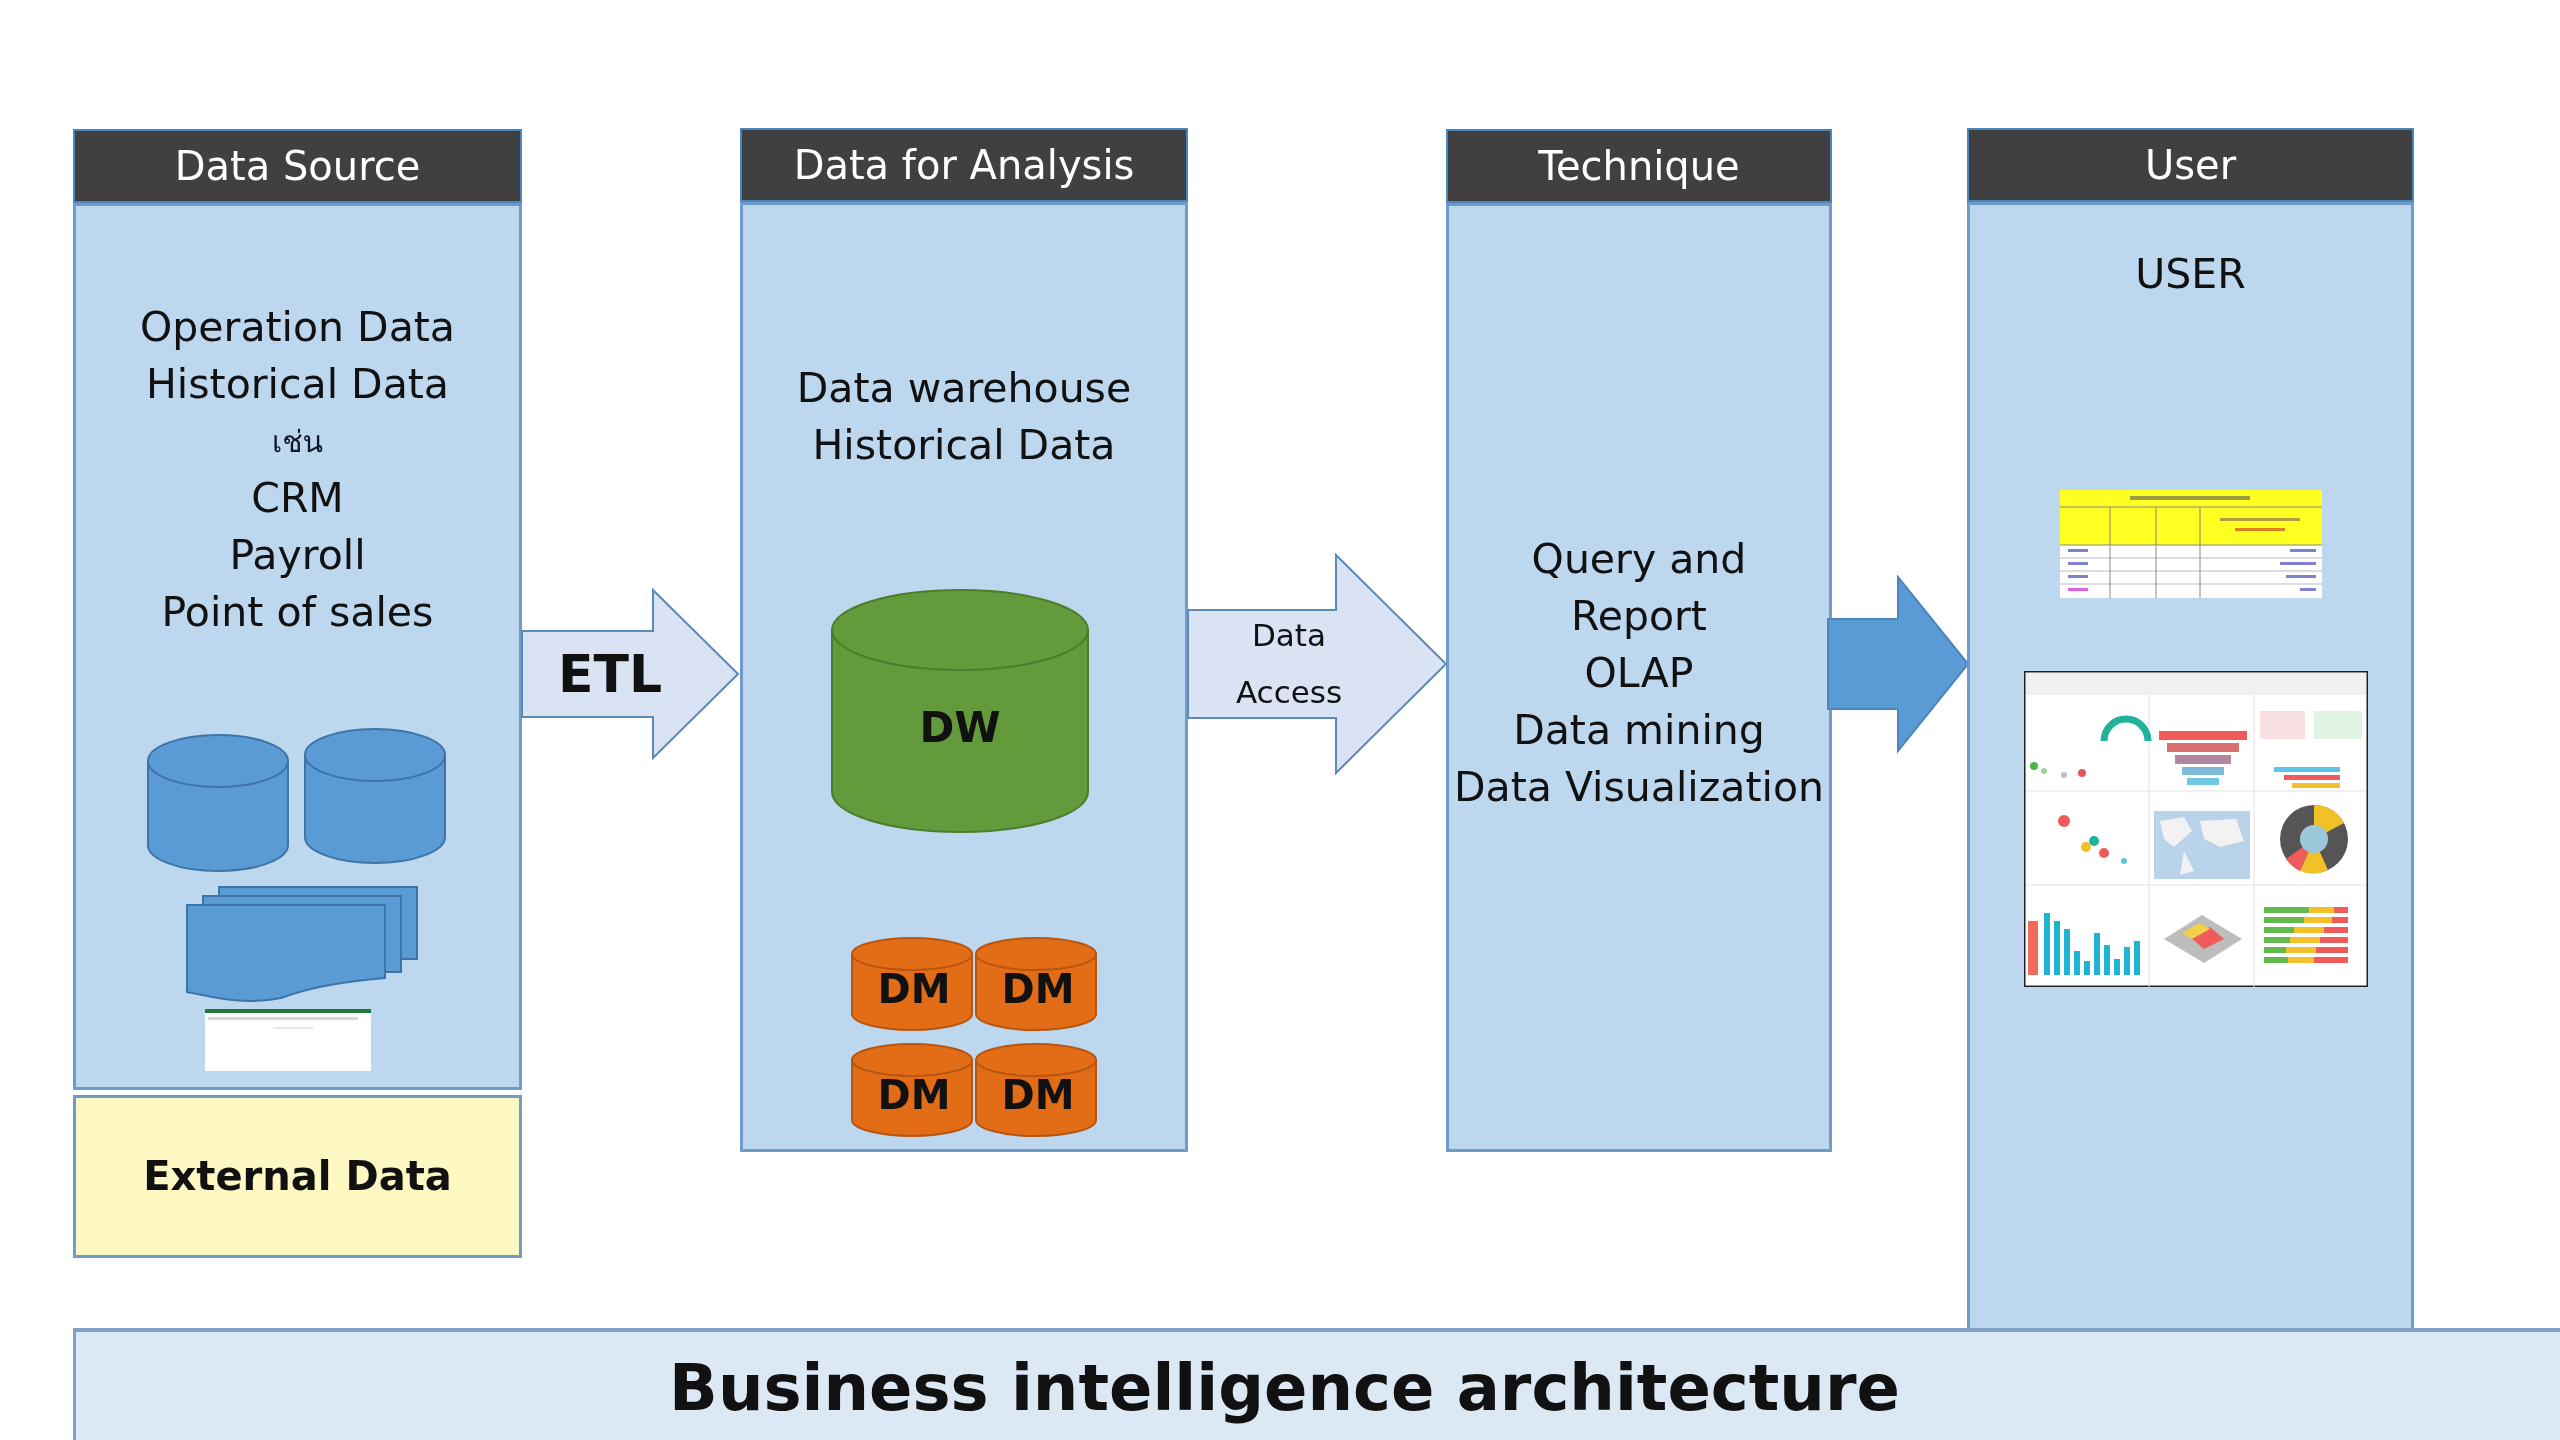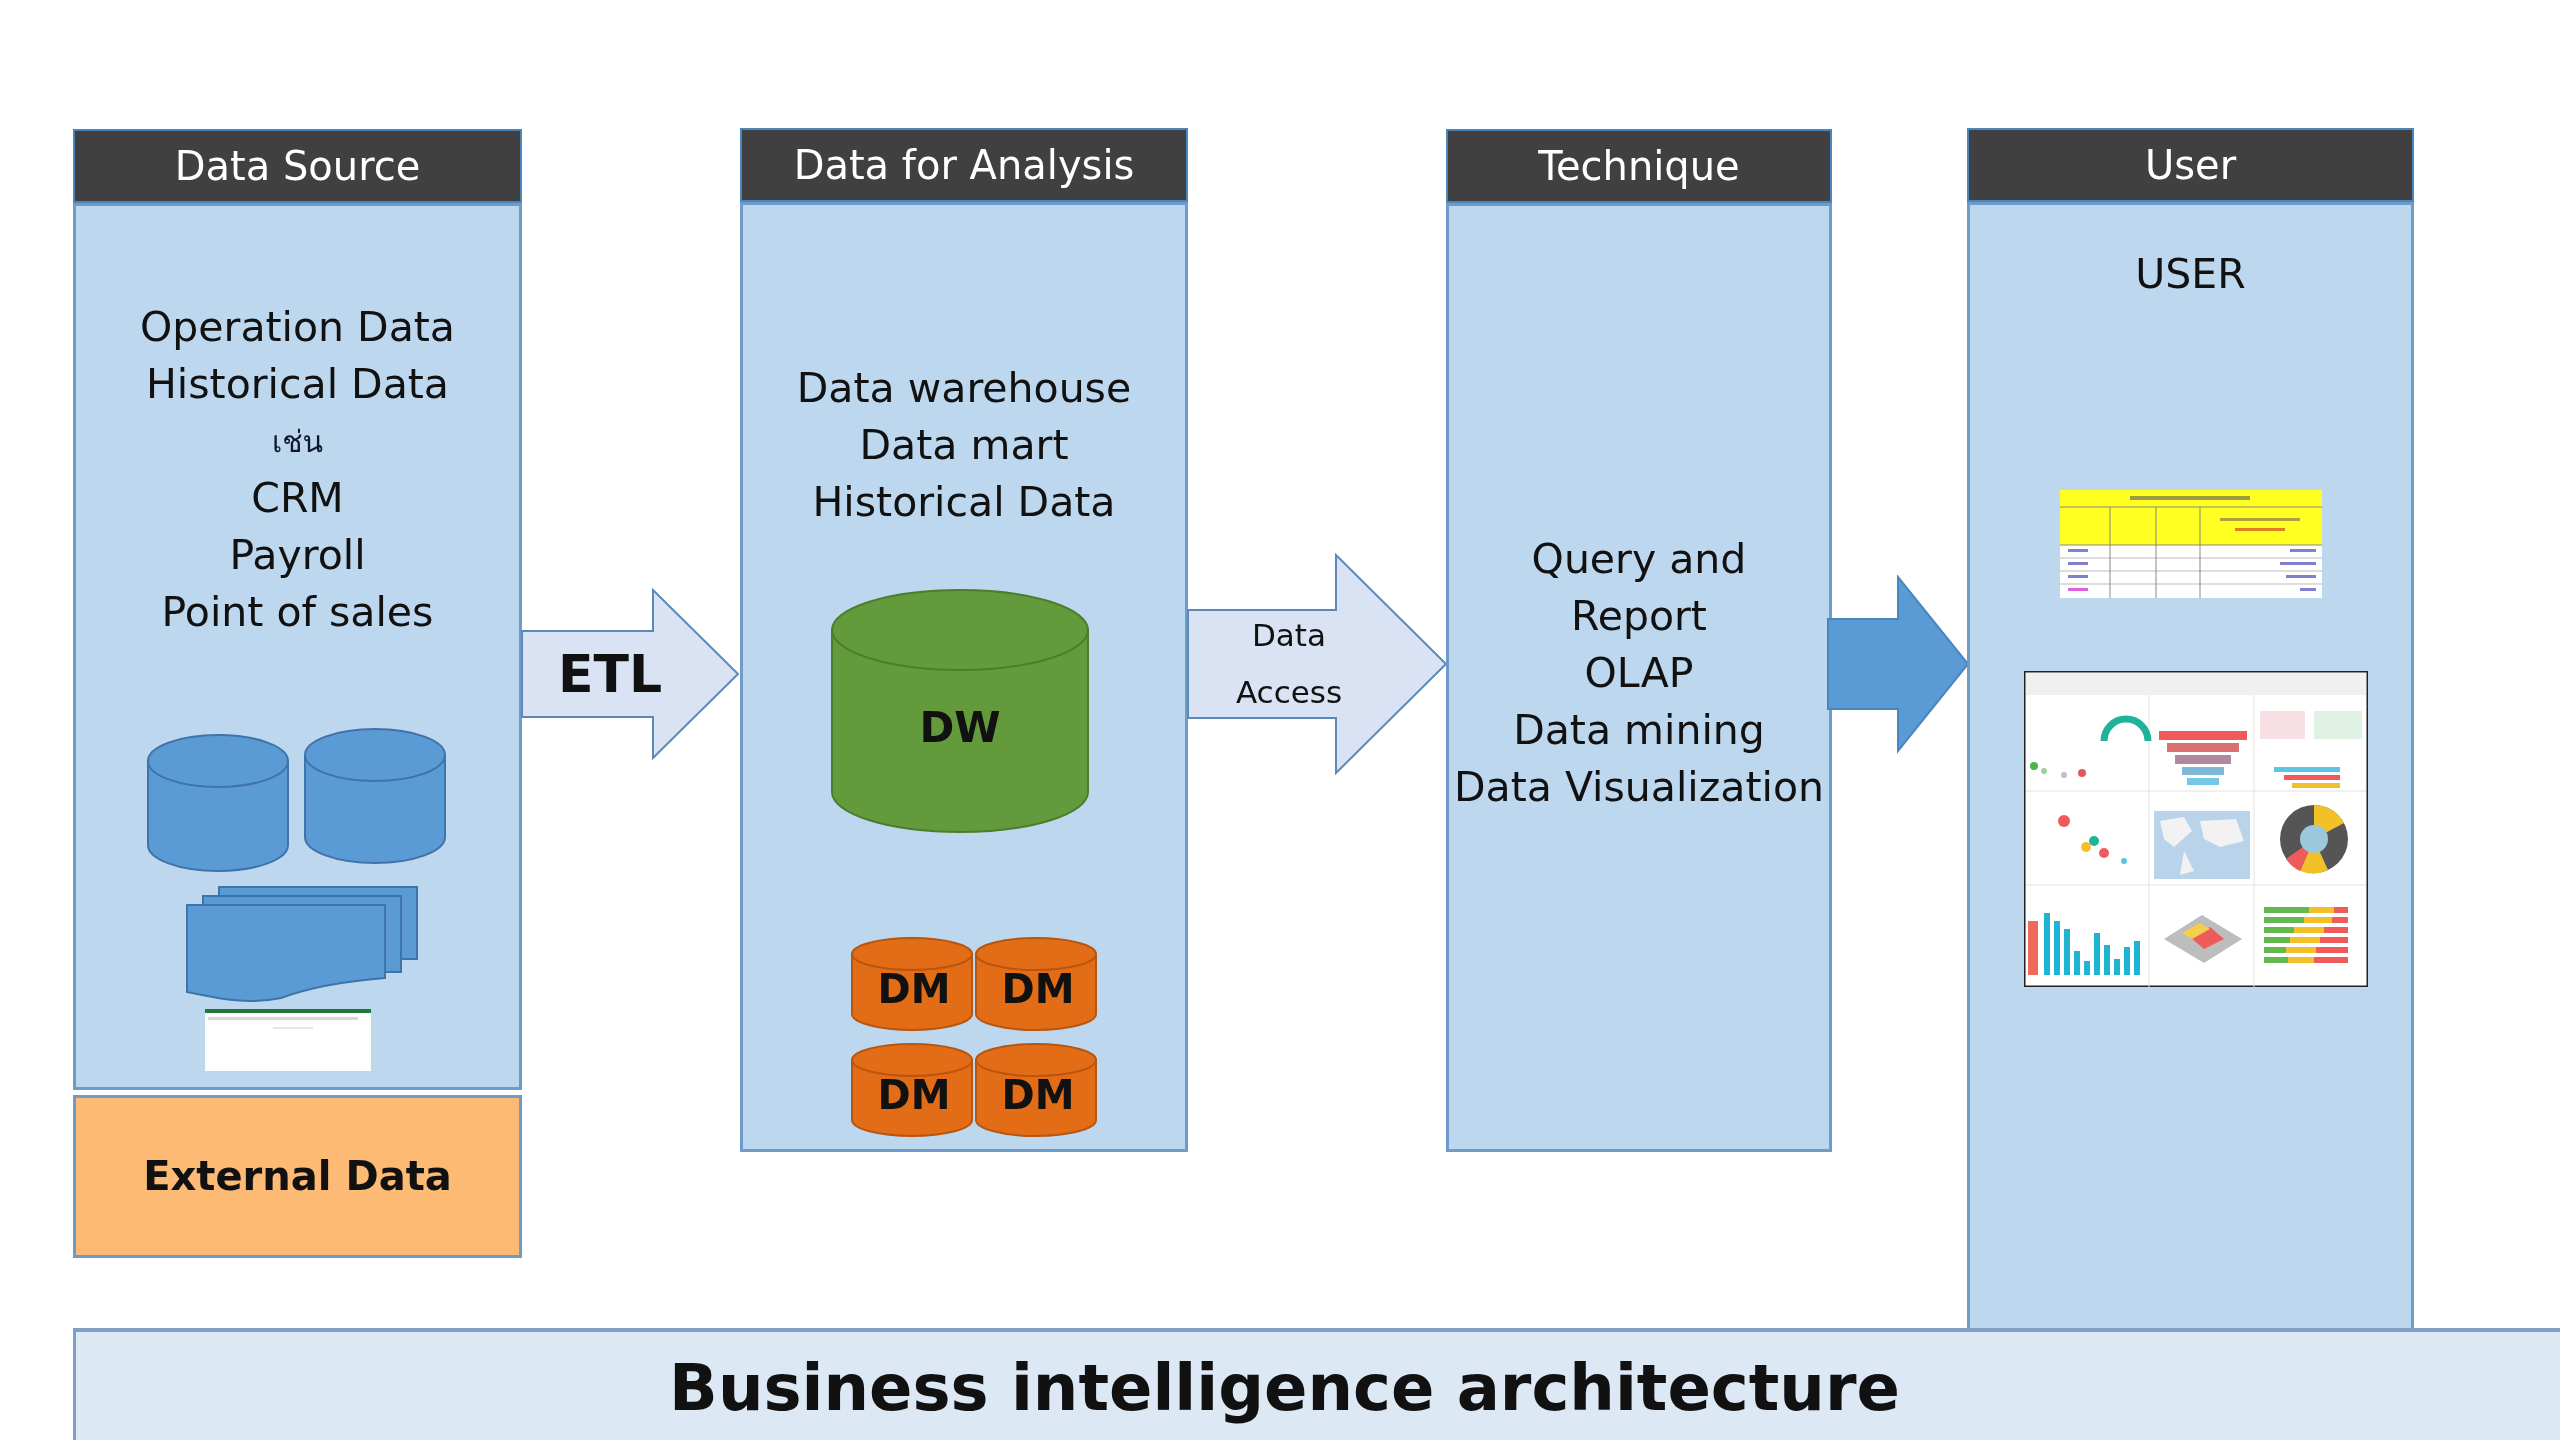--- a/index.html
+++ b/index.html
@@ -28,21 +28,21 @@
   .thai { font-size: 30px; color: #0f172a; }
   .arrow { position: absolute; }
   .arrow-label {
     position: absolute; text-align: center; font-size: 31px; line-height: 57px;
   }
   .cyl-label {
     position: absolute; font-weight: bold; text-align: center;
   }
   #ext-data {
     position: absolute; left: 73px; top: 1095px; width: 449px; height: 163px;
-    background: #fdba74; border: 3px solid #6e9bc7; box-sizing: border-box;
+    background: #fef9c3; border: 3px solid #6e9bc7; box-sizing: border-box;
     font-weight: bold; font-size: 40px; text-align: center; line-height: 157px;
   }
   #banner {
     position: absolute; left: 73px; top: 1328px; width: 2500px; height: 120px;
     background: #dde8f5; border-top: 4px solid #7fa0c4; border-left: 3px solid #7fa0c4;
     box-sizing: border-box;
     font-weight: bold; font-size: 64px; text-align: center; line-height: 112px;
     padding-right: 80px;
   }
   .thumb { position: absolute; }
@@ -94,21 +94,20 @@
 <svg class="arrow" style="left:520px; top:588px;" width="222" height="172">
   <path d="M2,43 L133,43 L133,2 L218,86 L133,170 L133,129 L2,129 Z" fill="#dae3f3" stroke="#5b89b8" stroke-width="2"></path>
 </svg>
 <div class="arrow-label" style="left:540px; top:638px; width:140px; font-weight:bold; font-size:52px; line-height:72px;">ETL</div>
 
 <div class="panel" style="left:740px; top:128px; width:448px; height:1024px;">
   <div class="panel-body"></div>
   <div class="panel-header">Data for Analysis</div>
   <div class="text-lines" style="top:232px;">
     <div>Data warehouse</div>
-    <div>Data mart</div>
     <div>Historical Data</div>
   </div>
 
   <svg style="position:absolute; left:90px; top:460px;" width="270" height="260">
     <path d="M2,42 L2,204 A128,40 0 0 0 258,204 L258,42 Z" fill="#639b3c" stroke="#4c7d2c" stroke-width="2"></path>
     <ellipse cx="130" cy="42" rx="128" ry="40" fill="#639b3c" stroke="#4c7d2c" stroke-width="2"></ellipse>
   </svg>
   <div class="cyl-label" style="left:90px; top:575px; width:260px; font-size:42px;">DW</div>
 
   <svg style="position:absolute; left:110px; top:800px;" width="260" height="240">

